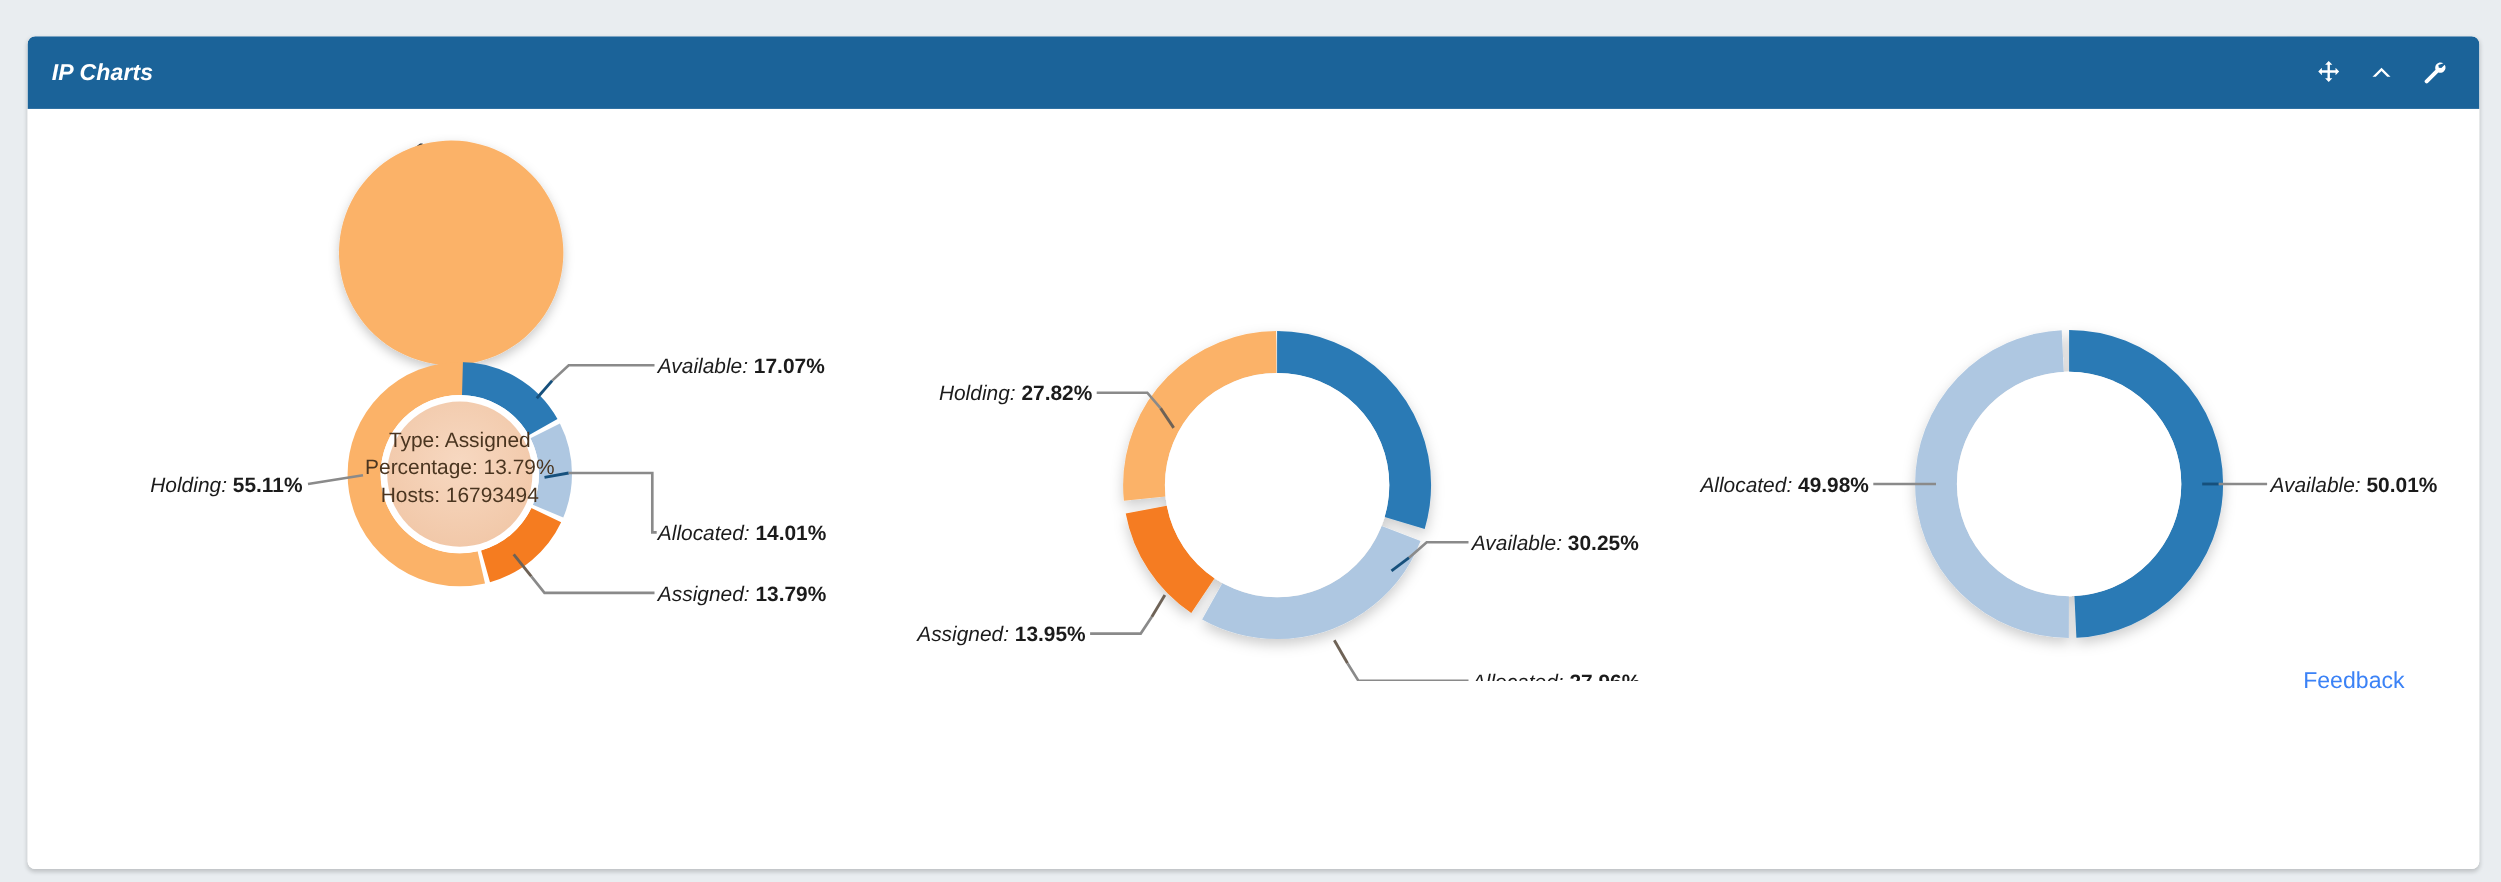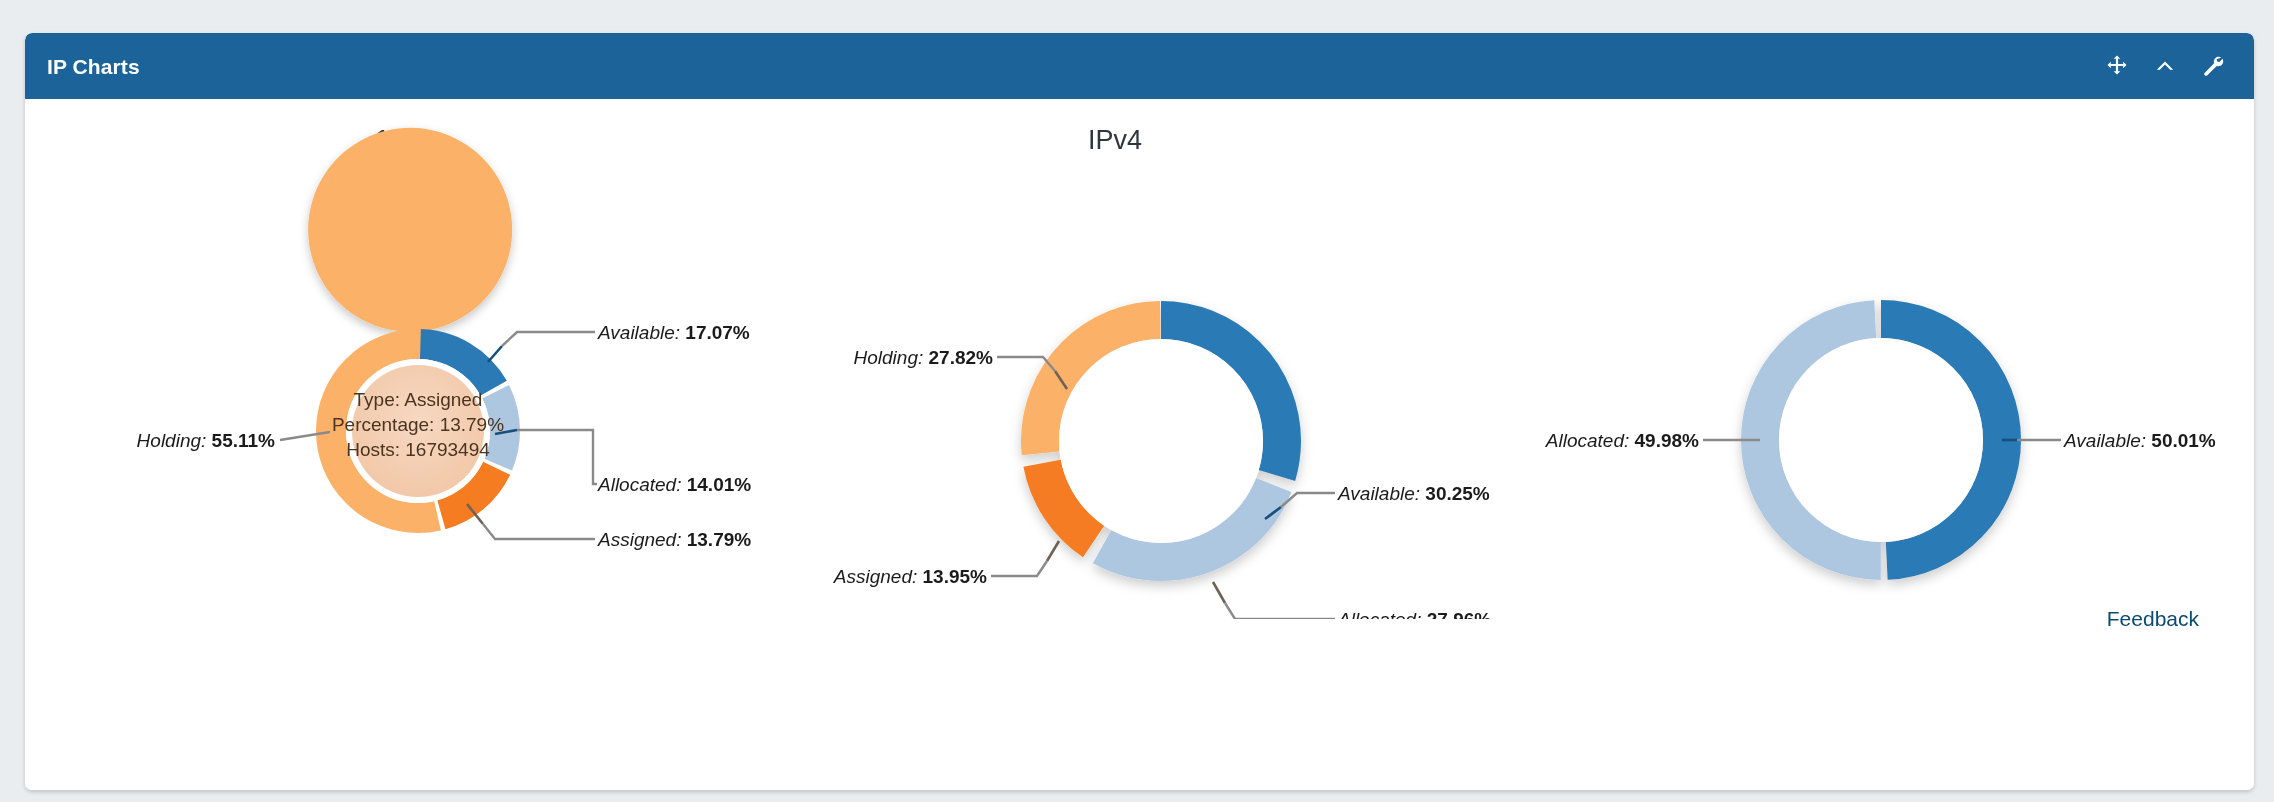--- a/index.html
+++ b/index.html
@@ -30,20 +30,21 @@
     position: relative;
     height: 66px;
     background: #1b6399;
     border-top-left-radius: 7px;
     border-top-right-radius: 7px;
     display: flex;
     align-items: center;
     justify-content: space-between;
     padding: 0 28px 0 22px;
     box-sizing: border-box;
+    font-style: italic;
   }
 
   .panel-title {
     color: #ffffff;
     font-size: 21px;
     font-weight: bold;
     letter-spacing: 0.1px;
     line-height: 1;
   }
 
@@ -93,23 +94,23 @@
   }
 
   .chart-svg {
     position: absolute;
     top: 0;
     left: 0;
   }
 
   .feedback-link {
     position: absolute;
-    right: 55px;
+    right: 68px;
     top: 508px;
-    color: #0c4a6e;
+    color: #3b82f6;
     font-size: 21px;
     text-decoration: none;
     cursor: pointer;
     text-align: right;
   }
 
   
   .lbl { font-family: "Liberation Sans", sans-serif; font-size: 19px; fill: #1b1b1b; }
   .lbl-name { font-style: italic; }
   .lbl-val { font-weight: bold; }
@@ -219,21 +220,20 @@
           <g>
             <path class="leader" d="M 305 333 L 255 341"></path>
             <text class="lbl" x="250" y="348" text-anchor="end">
               <tspan class="lbl-name">Holding</tspan><tspan class="lbl-name">: </tspan><tspan class="lbl-val">55.11%</tspan>
             </text>
           </g>
         </svg>
       </div>
 
       <div class="chart-block" style="left:700px; width:780px; height:520px;">
-        <div class="chart-title">IPv4</div>
         <svg class="chart-svg" width="780" height="520" viewBox="0 0 780 520">
           <defs>
             <filter id="sh2" x="-30%" y="-30%" width="160%" height="160%">
               <feDropShadow dx="0" dy="5" stdDeviation="6" flood-color="#000000" flood-opacity="0.20"></feDropShadow>
             </filter>
           </defs>
 
           <g transform="translate(436,342)" filter="url(#sh2)">
 
             <circle r="121" fill="none" stroke="#2b7ab5" stroke-width="38" stroke-dasharray="225.0 535.3" stroke-dashoffset="0" transform="rotate(-90)"></circle>

